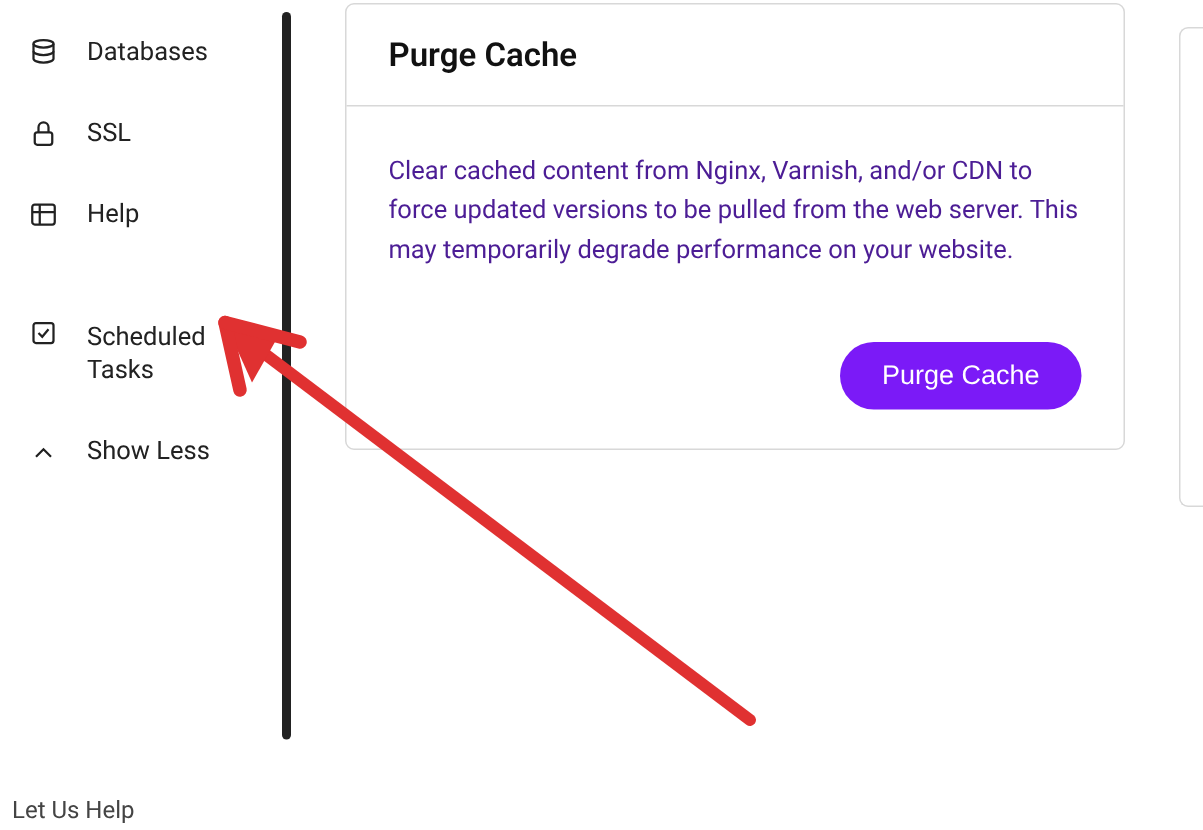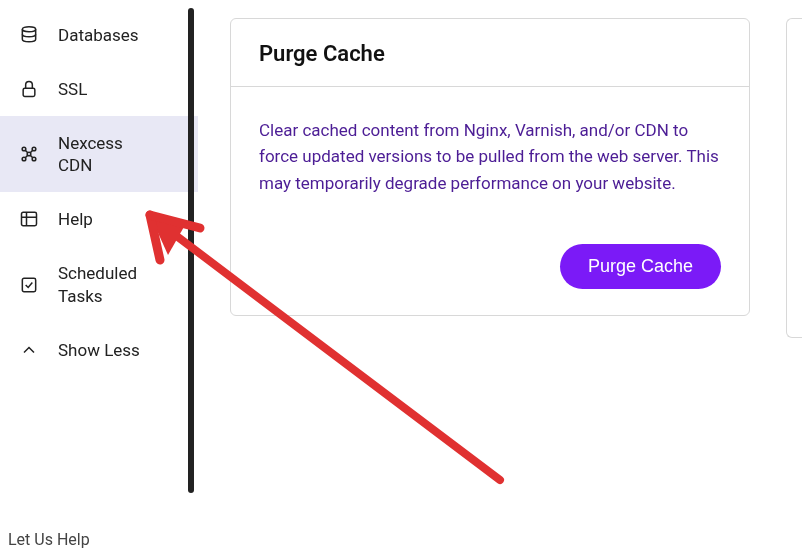--- a/index.html
+++ b/index.html
@@ -71,21 +71,21 @@
       position: absolute;
       bottom: 0;
       left: 8px;
       font-size: 16px;
       color: #444;
       padding: 4px 0;
       text-align: center;
     }
     .main {
       flex: 1;
-      padding: 18px 32px;
+      padding: 2px 32px;
       position: relative;
     }
     .card {
       border: 1px solid #d8d8d8;
       border-radius: 6px;
       width: 520px;
       background: #fff;
     }
     .card-header {
       padding: 22px 28px 20px 28px;
@@ -161,52 +161,39 @@
     <div class="sidebar-item">
       <span class="icon">
         <svg viewBox="0 0 24 24">
             <rect x="5" y="11" width="14" height="10" rx="2"></rect>
             <path d="M8 11V7a4 4 0 0 1 8 0v4"></path>
           </svg>
       </span>
       <span>SSL</span>
     </div>
 
-    <div class="sidebar-item active multiline">
-      <span class="icon">
-        <svg viewBox="0 0 24 24">
-            <circle cx="6" cy="6" r="2.2"></circle>
-            <circle cx="18" cy="6" r="2.2"></circle>
-            <circle cx="6" cy="18" r="2.2"></circle>
-            <circle cx="18" cy="18" r="2.2"></circle>
-            <circle cx="12" cy="12" r="2.2"></circle>
-            <path d="M7.5 7.5 L10.5 10.5 M16.5 7.5 L13.5 10.5 M7.5 16.5 L10.5 13.5 M16.5 16.5 L13.5 13.5"></path>
-          </svg>
-      </span>
-      <span style="max-width:100px;">Nexcess CDN</span>
-    </div>
 
     <div class="sidebar-item">
       <span class="icon">
         <svg viewBox="0 0 24 24">
             <rect x="3" y="4" width="18" height="16" rx="2"></rect>
             <path d="M3 10h18M9 4v16"></path>
           </svg>
       </span>
       <span>Help</span>
     </div>
 
     <div class="sidebar-item multiline">
       <span class="icon">
         <svg viewBox="0 0 24 24">
             <rect x="4" y="4" width="16" height="16" rx="2"></rect>
             <path d="M8 12l3 3 5-6"></path>
           </svg>
       </span>
-      <span style="max-width:100px;">Scheduled Tasks</span>
+      <span style="max-width:100px;margin-top:28px;">Scheduled Tasks</span>
     </div>
 
 
 
     <div class="sidebar-item">
       <span class="icon">
         <svg viewBox="0 0 24 24">
             <path d="M6 15l6-6 6 6"></path>
           </svg>
       </span>

